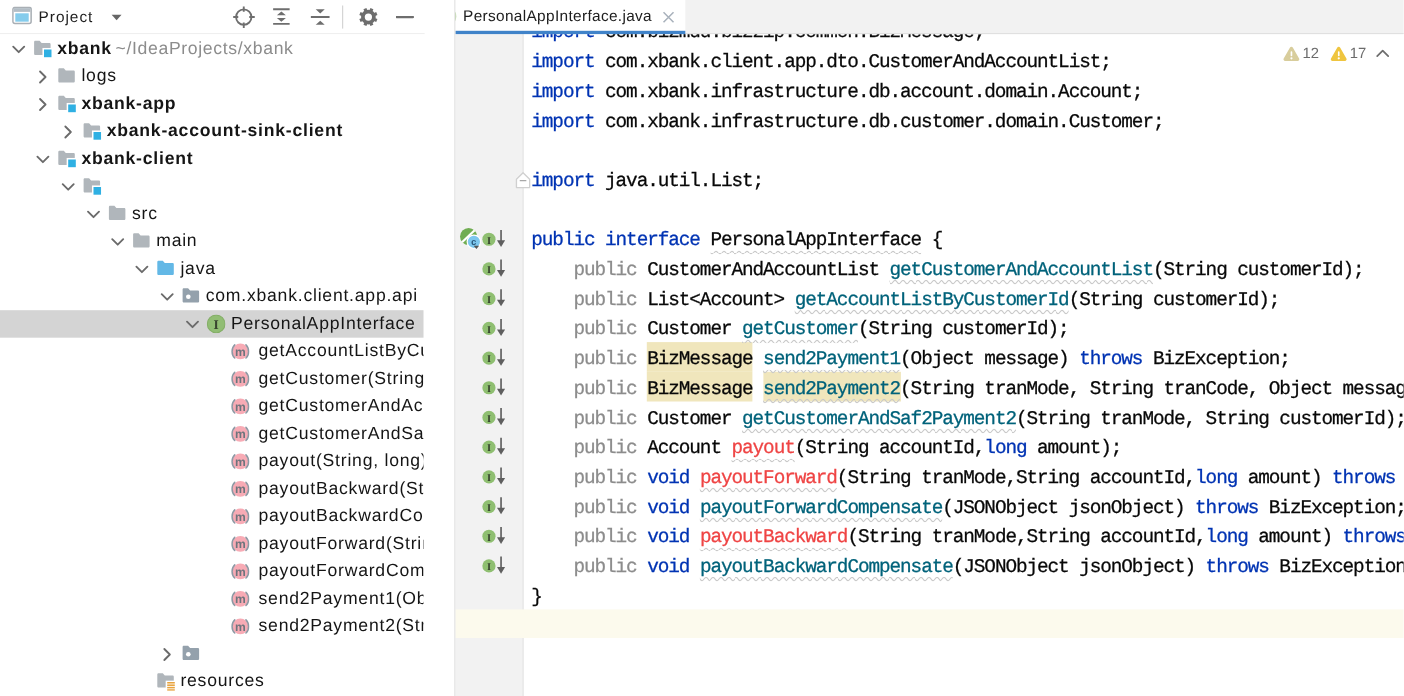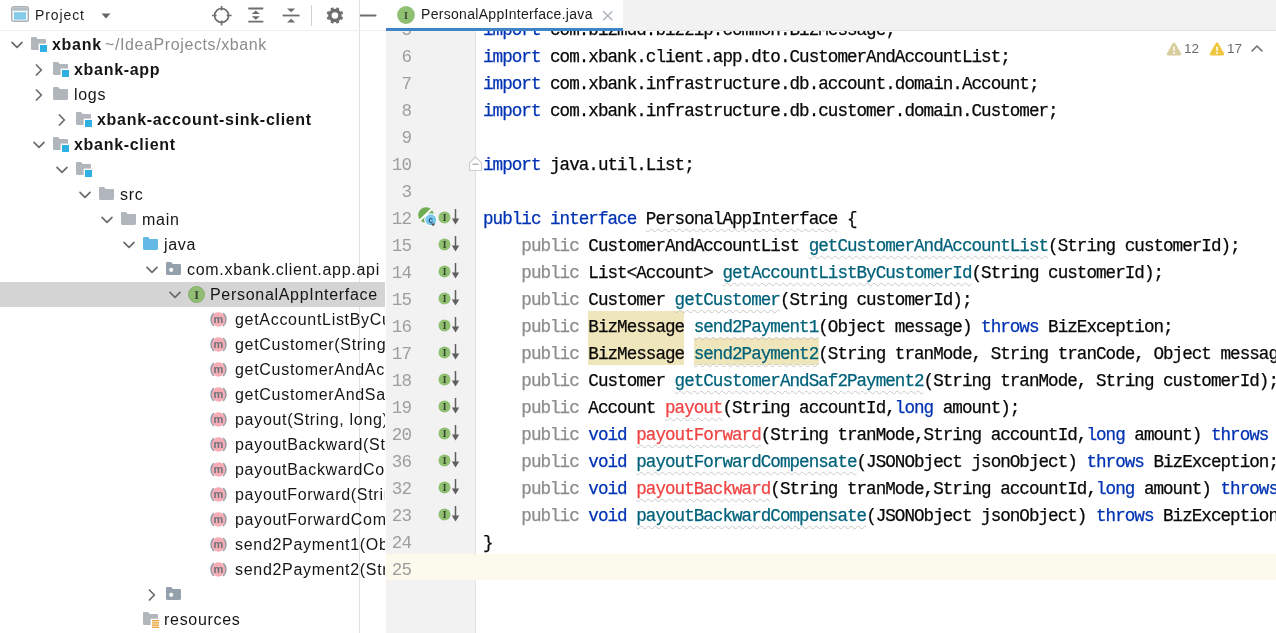--- a/index.html
+++ b/index.html
@@ -20,21 +20,21 @@
 #caretrow{position:absolute;left:386px;top:554px;width:890px;height:26px;background:#fcfaed;z-index:2}
 .hlw{position:absolute;background:#f0e6bc;z-index:2}
 #tabstrip{position:absolute;left:386px;top:0;width:890px;height:31px;z-index:6;background:#fff}
 #tabgray{position:absolute;left:237px;top:0;width:653px;height:31px;background:#f2f2f2;
   border-bottom:1px solid #e0e0e0}
 #tabblue{position:absolute;left:0;top:27.6px;width:237px;height:3.4px;background:#4083c9}
 #tabtxt{position:absolute;left:35px;top:0;height:40px;line-height:28px;font-size:14px;
   letter-spacing:0.3px;color:#1c1c1c}
 #inspect{position:absolute;left:0;top:0;z-index:5}
 #gicons{position:absolute;left:0;top:0;z-index:4}
-#panel{position:absolute;left:0;top:0;width:360px;height:633px;background:#fff;z-index:10;
+#panel{position:absolute;left:0;top:0;width:414px;height:633px;background:#fff;z-index:10;
   border-right:1px solid #e0e0e0}
 #ptitle{position:absolute;left:35px;top:0;height:31px;line-height:31px;font-size:14px;letter-spacing:0.9px;color:#1e1e1e}
 #tree{position:absolute;left:0;top:32px;width:385px;height:601px;overflow:hidden}
 .trow{position:relative;width:386px;height:25px}
 .trow .txt{position:absolute;top:0;height:25px;line-height:25px;font-size:16px;
   letter-spacing:0.7px;color:#151515;white-space:pre}
 .trow .b{font-weight:bold}
 .trow .gray{color:#8c8c8c;letter-spacing:0.6px}
 .tico{position:absolute;top:4px}
 .tchv{position:absolute;top:6px}
@@ -258,33 +258,33 @@
             <rect x="10" y="9" width="7" height="7" fill="#2fb0e3"></rect>
           </svg></span>
         <span class="txt b" style="left:52px">xbank<span class="gray" style="position:absolute;left:53px;top:0;line-height:25px;font-weight:normal">~/IdeaProjects/xbank</span></span>
       </div>
 <div class="trow">
         <span class="tchv" style="left:32px"><svg style="position:relative" width="14" height="14" viewBox="0 0 14 14">
             <path d="M4.4 2 L9.4 7 L4.4 12" stroke="#6b6b6b" stroke-width="1.7" fill="none" stroke-linecap="round" stroke-linejoin="round"></path>
           </svg></span>
         <span class="tico" style="left:52px"><svg style="position:relative" width="17" height="17" viewBox="0 0 17 17">
             <path d="M1 2.2 C1 1.5 1.5 1 2.2 1 L6 1 L7.8 3 L14.8 3 C15.5 3 16 3.5 16 4.2 L16 12.8 C16 13.5 15.5 14 14.8 14 L2.2 14 C1.5 14 1 13.5 1 12.8 Z" fill="#b0b6bb"></path>
+          </svg></span>
+        <span class="txt" style="left:74px">logs</span>
+      </div>
+<div class="trow">
+        <span class="tchv" style="left:32px"><svg style="position:relative" width="14" height="14" viewBox="0 0 14 14">
+            <path d="M4.4 2 L9.4 7 L4.4 12" stroke="#6b6b6b" stroke-width="1.7" fill="none" stroke-linecap="round" stroke-linejoin="round"></path>
+          </svg></span>
+        <span class="tico" style="left:52px"><svg style="position:relative" width="17" height="17" viewBox="0 0 17 17">
+            <path d="M1 2.2 C1 1.5 1.5 1 2.2 1 L6 1 L7.8 3 L14.8 3 C15.5 3 16 3.5 16 4.2 L16 12.8 C16 13.5 15.5 14 14.8 14 L2.2 14 C1.5 14 1 13.5 1 12.8 Z" fill="#b0b6bb"></path>
             <rect x="8.6" y="7.6" width="8.4" height="8.4" fill="#fff"></rect>
             <rect x="10" y="9" width="7" height="7" fill="#2fb0e3"></rect>
           </svg></span>
         <span class="txt b" style="left:74px">xbank-app</span>
-      </div>
-<div class="trow">
-        <span class="tchv" style="left:32px"><svg style="position:relative" width="14" height="14" viewBox="0 0 14 14">
-            <path d="M4.4 2 L9.4 7 L4.4 12" stroke="#6b6b6b" stroke-width="1.7" fill="none" stroke-linecap="round" stroke-linejoin="round"></path>
-          </svg></span>
-        <span class="tico" style="left:52px"><svg style="position:relative" width="17" height="17" viewBox="0 0 17 17">
-            <path d="M1 2.2 C1 1.5 1.5 1 2.2 1 L6 1 L7.8 3 L14.8 3 C15.5 3 16 3.5 16 4.2 L16 12.8 C16 13.5 15.5 14 14.8 14 L2.2 14 C1.5 14 1 13.5 1 12.8 Z" fill="#b0b6bb"></path>
-          </svg></span>
-        <span class="txt" style="left:74px">logs</span>
       </div>
 <div class="trow">
         <span class="tchv" style="left:55px"><svg style="position:relative" width="14" height="14" viewBox="0 0 14 14">
             <path d="M4.4 2 L9.4 7 L4.4 12" stroke="#6b6b6b" stroke-width="1.7" fill="none" stroke-linecap="round" stroke-linejoin="round"></path>
           </svg></span>
         <span class="tico" style="left:75px"><svg style="position:relative" width="17" height="17" viewBox="0 0 17 17">
             <path d="M1 2.2 C1 1.5 1.5 1 2.2 1 L6 1 L7.8 3 L14.8 3 C15.5 3 16 3.5 16 4.2 L16 12.8 C16 13.5 15.5 14 14.8 14 L2.2 14 C1.5 14 1 13.5 1 12.8 Z" fill="#b0b6bb"></path>
             <rect x="8.6" y="7.6" width="8.4" height="8.4" fill="#fff"></rect>
             <rect x="10" y="9" width="7" height="7" fill="#2fb0e3"></rect>
           </svg></span>

